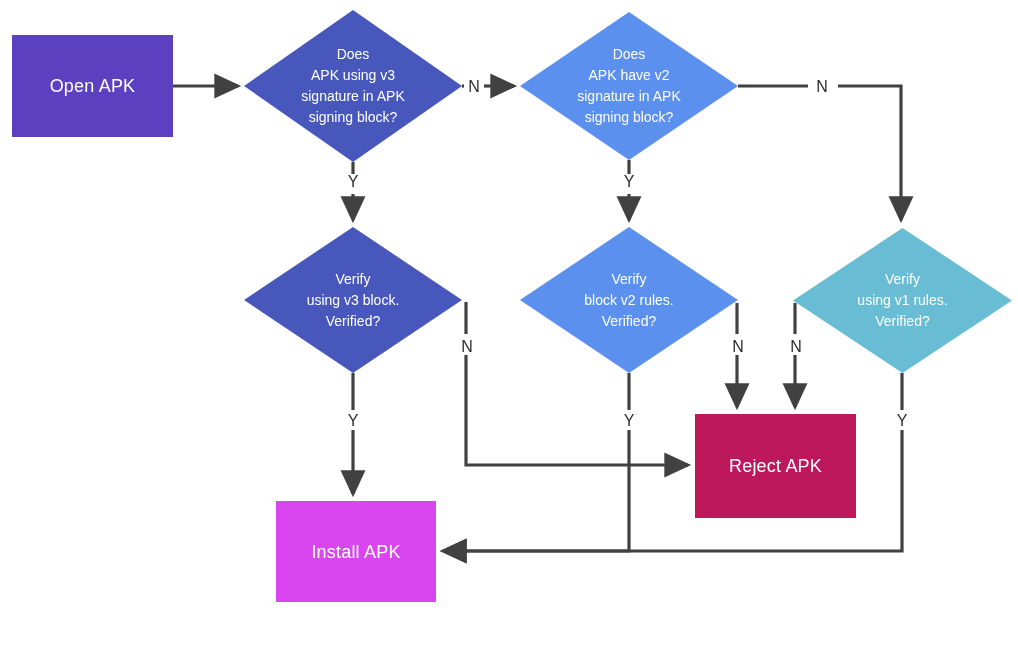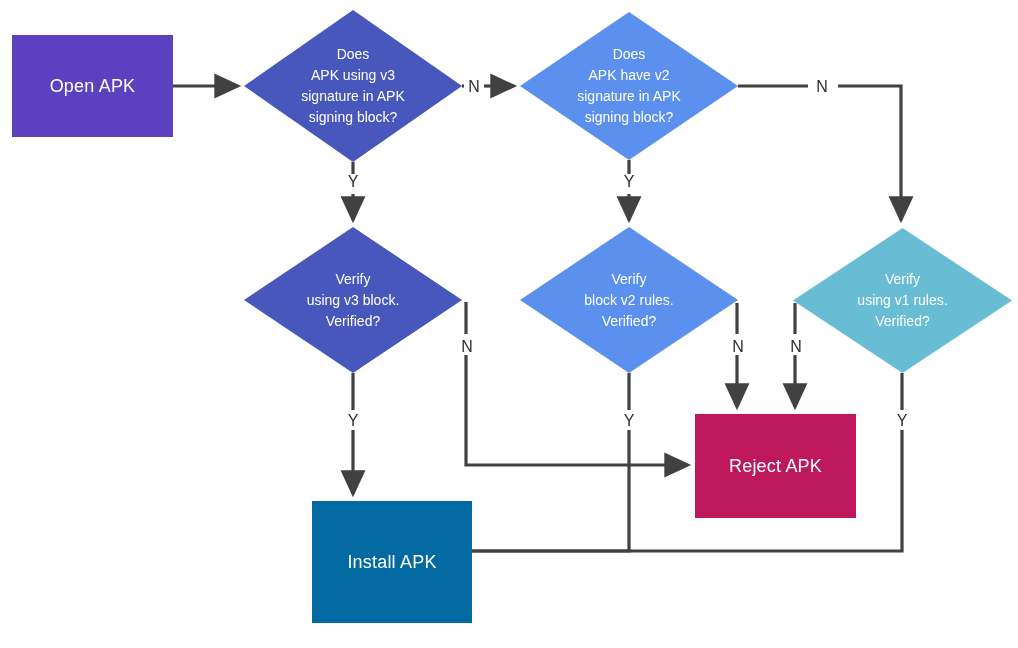--- a/index.html
+++ b/index.html
@@ -123,21 +123,21 @@
       <span>Verify</span><br>
       <span>using v1 rules.</span><br>
       <span>Verified?</span>
     </span>
   </div>
 
   <div class="node rect" style="left:695px;top:414px;width:161px;height:104px;background:#be185d;">
     <span class="lbl">Reject APK</span>
   </div>
 
-  <div class="node rect" style="left:276px;top:501px;width:160px;height:122px;background:#0369a1;margin-left:36px;">
+  <div class="node rect" style="left:276px;top:501px;width:160px;height:101px;background:#d946ef;">
     <span class="lbl">Install APK</span>
   </div>
 
   <div class="edge-label" style="left:464px;top:79px;width:20px;">N</div>
 
   <div class="edge-label" style="left:344px;top:174px;width:18px;">Y</div>
 
   <div class="edge-label" style="left:812px;top:79px;width:20px;">N</div>
 
   <div class="edge-label" style="left:620px;top:174px;width:18px;">Y</div>

